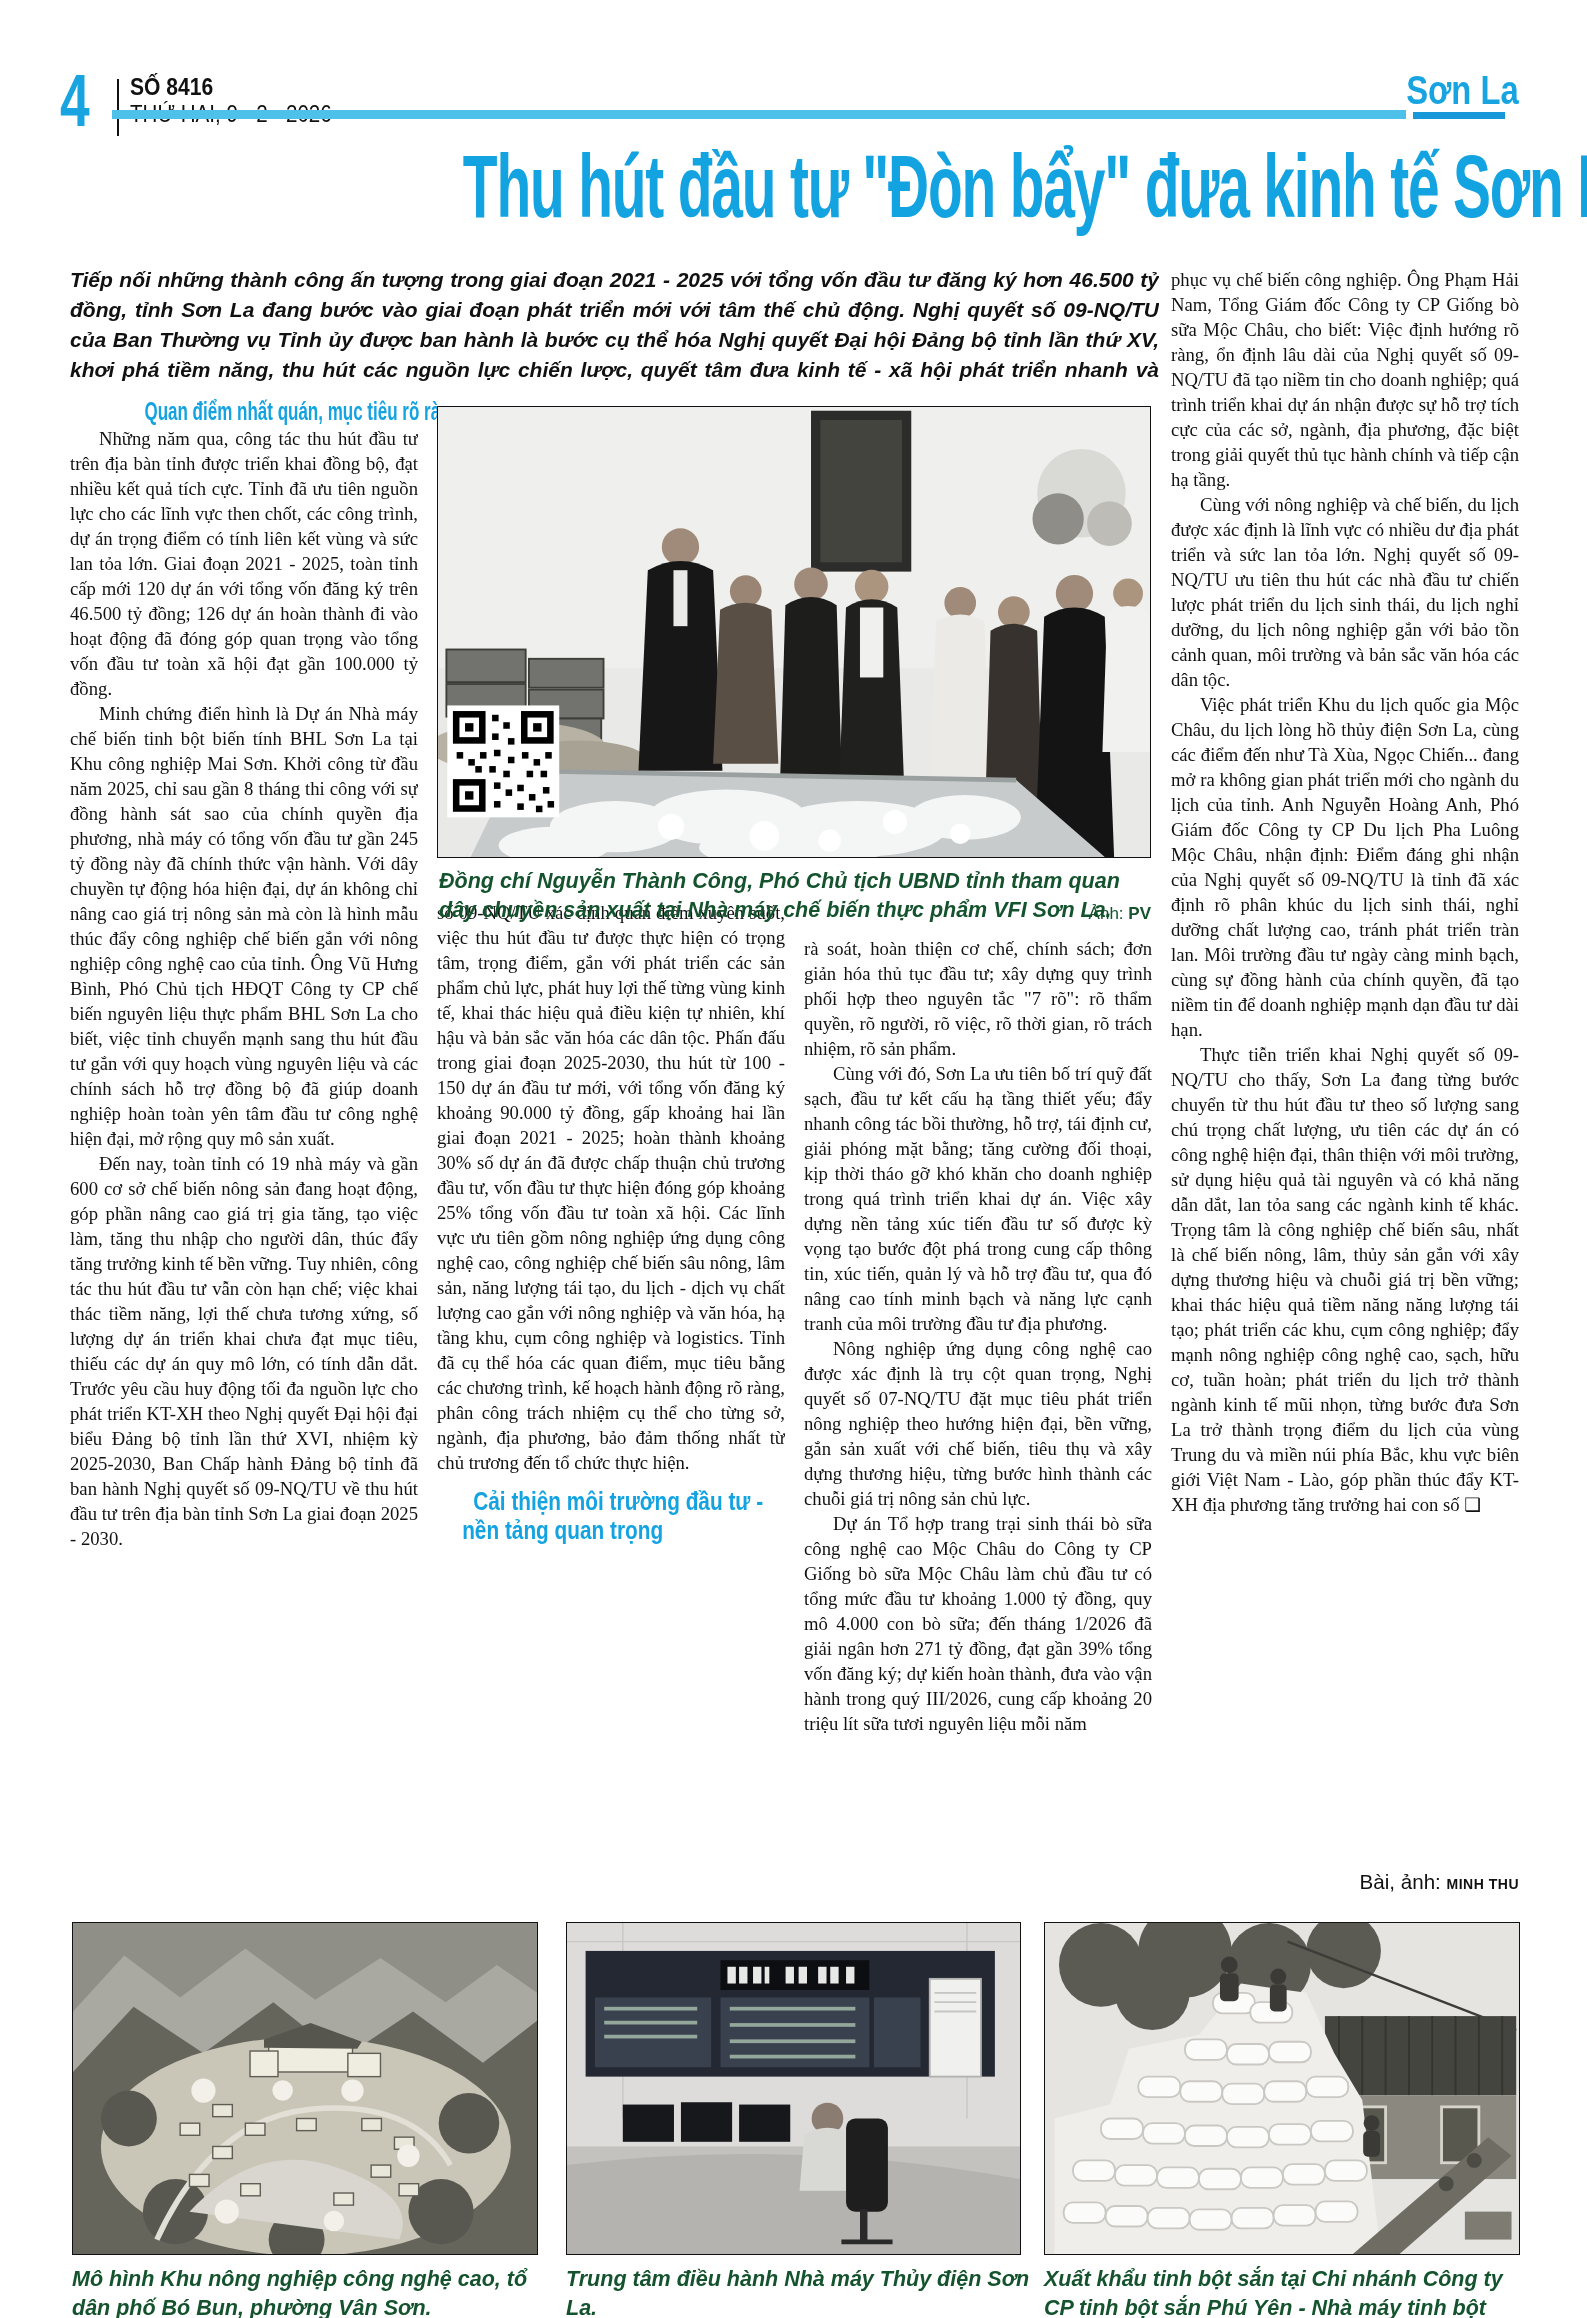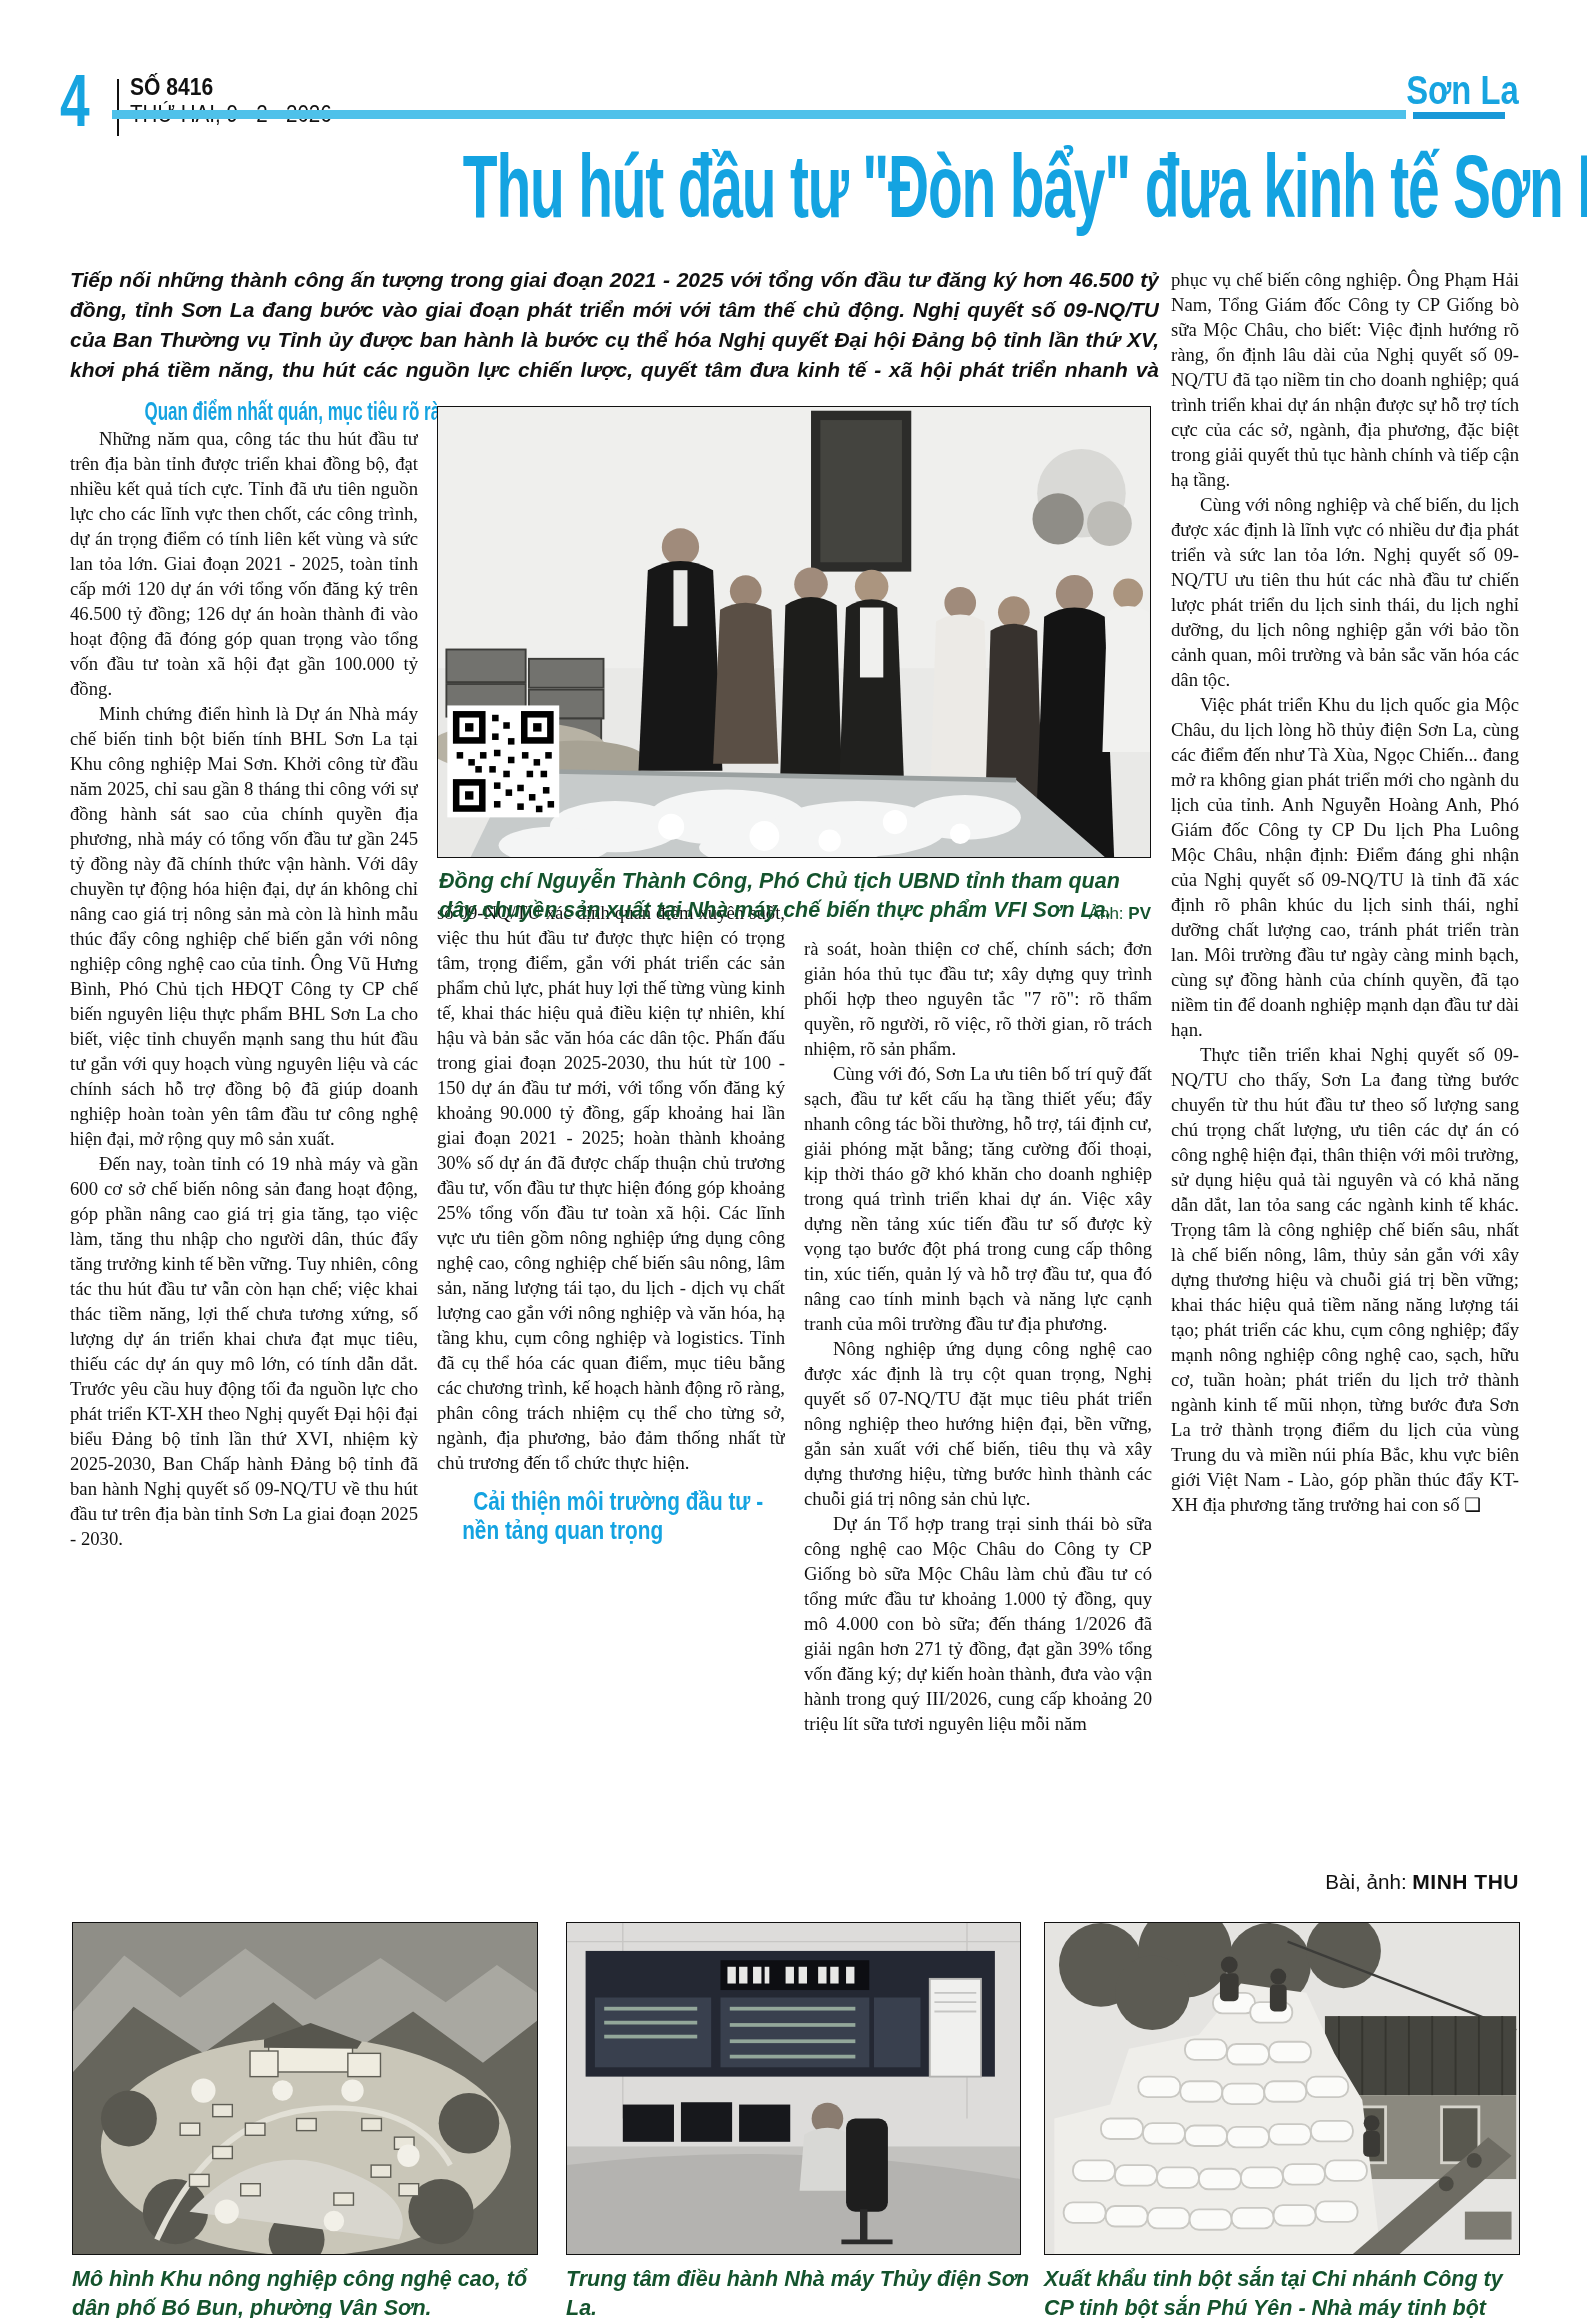--- a/index.html
+++ b/index.html
@@ -97,21 +97,21 @@
   }
   #main-caption .credit b{font-weight:bold;}
   #bcap1{position:absolute;left:72px;top:2265px;width:467px;}
   #bcap2{position:absolute;left:566px;top:2265px;width:467px;}
   #bcap3{position:absolute;left:1044px;top:2265px;width:477px;}
   
   .byline{
     position:absolute;left:1171px;top:1870px;width:348px;text-align:right;
     font-family:"Liberation Sans","DejaVu Sans",sans-serif;font-size:20.6px;color:#111;white-space:nowrap;
   }
-  .byline b{font-size:21px;letter-spacing:0.5px;}
+  .byline b{font-size:14px;letter-spacing:0.5px;}
 </style>
 </head>
 <body>
 
 <div class="pagenum">4</div>
 <div class="hdr-divider"></div>
 <div class="issue">SỐ 8416</div>
 <div class="dateline">THỨ HAI, 9 - 2 - 2026</div>
 <div class="brand">Sơn La</div>
 <div class="bar-light"></div>

